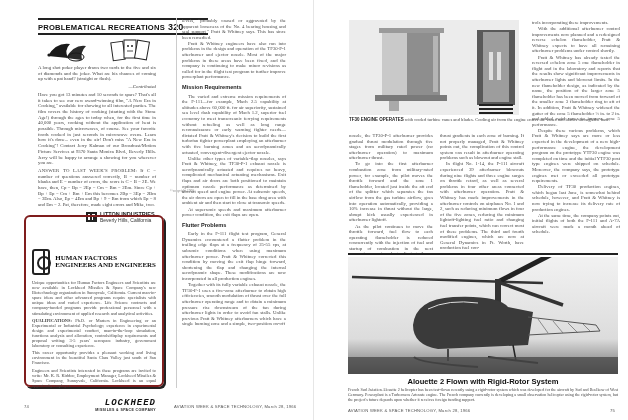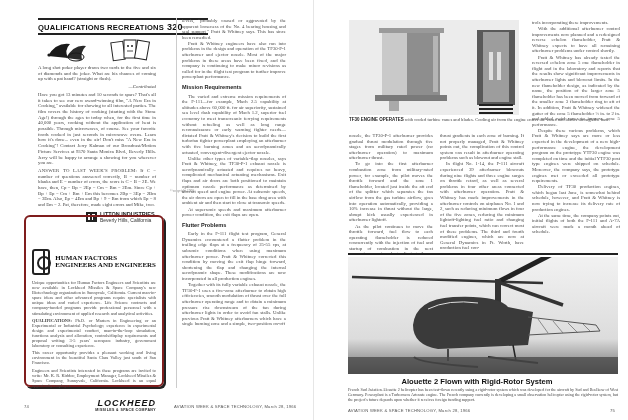--- a/index.html
+++ b/index.html
@@ -31,48 +31,48 @@
   
   .lk-box { position: absolute; left: 24px; top: 215px; width: 140px; height: 172px; border: 2px solid #7f1d1d; border-radius: 6px; box-shadow: 2px 2px 0 #222; padding: 2px 6px 4px; }
   .lk-head { display: flex; align-items: center; margin-top: 30px; }
   .lk-icon { width: 22px; height: 26px; border: 2px solid #222; border-radius: 3px; position: relative; margin-right: 5px; }
   .lk-icon::before { content: ""; position: absolute; left: 3px; top: 5px; width: 10px; height: 10px; border: 2px solid #222; border-radius: 50%; }
   .lk-icon::after { content: ""; position: absolute; left: 9px; top: 0; width: 2px; height: 22px; background: #222; }
   .lk-title { font-family: "Liberation Serif", serif; font-weight: bold; font-size: 7px; line-height: 7.5px; color: #111; white-space: nowrap; }
   .lk-text { font-size: 4.4px; line-height: 5.1px; color: #444; text-align: justify; margin-top: 5px; }
   .lk-text p { margin-bottom: 2px; }
   .lk-logo { text-align: right; margin-top: 10px; }
-  .lk-brand { font-family: Liberation Sans, sans-serif; font-style: italic; font-weight: bold; font-size: 9px; letter-spacing: 1px; color: #111; }
+  .lk-brand { font-family: Liberation Mono, monospace; font-style: italic; font-weight: bold; font-size: 9px; letter-spacing: 1px; color: #111; }
   .lk-sub { font-family: "Liberation Sans", sans-serif; font-size: 3.5px; font-weight: bold; letter-spacing: 0.4px; color: #222; }
 
   
   .col { position: absolute; font-size: 4.8px; line-height: 5.6px; color: #4a4a4a; text-align: justify; }
   .col p { text-indent: 6px; margin-bottom: 0.5px; }
   .col h3 { font-family: "Liberation Sans", sans-serif; font-size: 5.6px; font-weight: bold; color: #222; margin: 5px 0 3px; text-indent: 0; }
   .col-rule { position: absolute; left: 176px; top: 18px; width: 1px; height: 370px; background: #ccc; }
 
   .folio { position: absolute; font-family: "Liberation Sans", sans-serif; font-size: 4.2px; color: #555; letter-spacing: 0.2px; }
 
   
   .engine-photo { position: absolute; left: 35px; top: 20px; width: 170px; height: 95px; background: #e9e9e9; overflow: hidden; }
   .caption { position: absolute; font-size: 4.6px; line-height: 5.4px; color: #444; }
   .caption b { font-family: "Liberation Sans", sans-serif; font-size: 4.5px; color: #222; }
   .heli-rule { position: absolute; left: 34px; top: 253px; width: 270px; height: 2px; background: #222; }
   .heli-photo { position: absolute; left: 34px; top: 257px; width: 270px; height: 117px; background: linear-gradient(#f2f2f2, #dcdcdc 70%, #9a9a9a 88%, #5a5a5a); overflow: hidden; }
-  .heli-title { position: absolute; left: 28px; top: 377px; width: 270px; text-align: center; font-family: "Liberation Sans", sans-serif; font-weight: bold; font-size: 7.6px; color: #111; }
+  .heli-title { position: absolute; left: 34px; top: 377px; width: 270px; text-align: center; font-family: "Liberation Sans", sans-serif; font-weight: bold; font-size: 7.6px; color: #111; }
   .heli-caption { position: absolute; left: 34px; top: 388px; width: 270px; font-size: 4.1px; line-height: 4.9px; color: #444; text-align: justify; }
 </style>
 </head>
 <body>
 
 <div class="page left-page">
 
   <div class="pr-box">
     <div class="pr-title">
-      <span>QUALIFICATIONS RECREATIONS</span><span class="num">320</span>
+      <span>PROBLEMATICAL RECREATIONS</span><span class="num">320</span>
     </div>
     <div class="pr-art">
       <svg class="jester" viewBox="0 0 58 22">
         <path d="M2 16 Q10 2 24 4 Q18 10 22 18 Z" fill="#1a1a1a"></path>
         <path d="M20 18 Q28 4 40 6 Q34 12 36 20 Z" fill="#2a2a2a"></path>
         <circle cx="3" cy="15" r="1.6" fill="#1a1a1a"></circle>
         <ellipse cx="30" cy="17" rx="8" ry="4" fill="none" stroke="#1a1a1a" stroke-width="1"></ellipse>
       </svg>
       <svg style="position:absolute;left:70px;top:0;width:45px;height:26px" viewBox="0 0 45 26">
         <rect x="4" y="4" width="12" height="18" fill="#fff" stroke="#222" stroke-width="1" transform="rotate(-8 10 13)"></rect>

